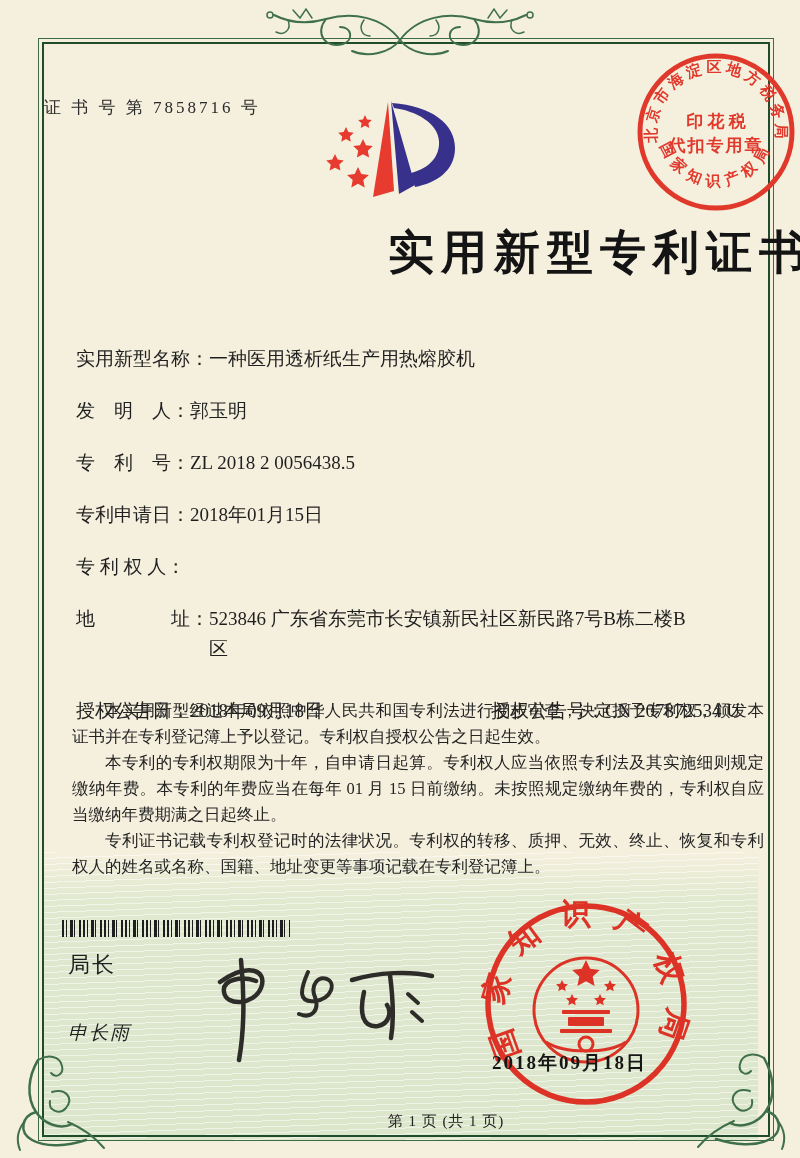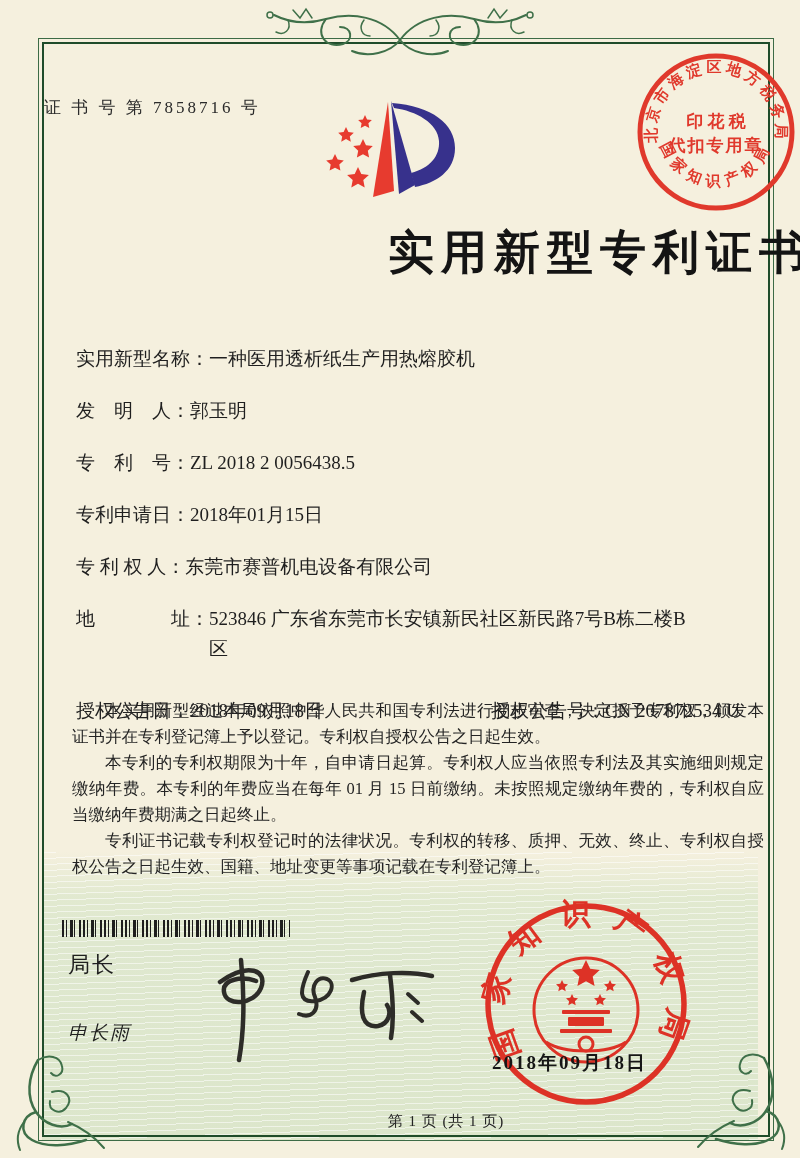--- a/index.html
+++ b/index.html
@@ -145,21 +145,20 @@
     <div class="frow">
       <span class="flabel">专　利　号：</span>
       <span class="fvalue">ZL 2018 2 0056438.5</span>
     </div>
     <div class="frow">
       <span class="flabel">专利申请日：</span>
       <span class="fvalue">2018年01月15日</span>
     </div>
     <div class="frow">
       <span class="flabel">专 利 权 人：</span>
-      <span class="fvalue">东莞市赛普机电设备有限公司</span>
     </div>
     <div class="frow">
       <span class="flabel">地　　　　址：</span>
       <span class="fvalue">523846 广东省东莞市长安镇新民社区新民路7号B栋二楼B
 区</span>
     </div>
     <div class="frow-split">
       <span class="fgroup">
         <span class="flabel">授权公告日：</span>
         <span class="fvalue">2018年09月18日</span>
@@ -167,21 +166,21 @@
       <span class="fgroup">
         <span class="flabel">授权公告号：</span>
         <span class="fvalue">CN 207872534 U</span>
       </span>
     </div>
   </div>
 
   <div class="paragraphs">
     <p>本实用新型经过本局依照中华人民共和国专利法进行初步审查，决定授予专利权，颁发本证书并在专利登记簿上予以登记。专利权自授权公告之日起生效。</p>
     <p>本专利的专利权期限为十年，自申请日起算。专利权人应当依照专利法及其实施细则规定缴纳年费。本专利的年费应当在每年 01 月 15 日前缴纳。未按照规定缴纳年费的，专利权自应当缴纳年费期满之日起终止。</p>
-    <p>专利证书记载专利权登记时的法律状况。专利权的转移、质押、无效、终止、专利权自授权公告之日起生效、国籍、地址变更等事项记载在专利登记簿上。</p>
+    <p>专利证书记载专利权登记时的法律状况。专利权的转移、质押、无效、终止、恢复和专利权人的姓名或名称、国籍、地址变更等事项记载在专利登记簿上。</p>
   </div>
 
   <div class="barcode"></div>
 
   <div class="director-role">局长</div>
   <div class="director-name">申长雨</div>
 
   <svg class="signature" viewBox="0 0 290 118">
     <g stroke="#2d2c28" stroke-width="4.5" fill="none" stroke-linecap="round" stroke-linejoin="round">
       <path d="M52,32 C80,12 100,20 93,38 C86,55 58,57 56,42 C54,29 74,26 88,31"></path>

